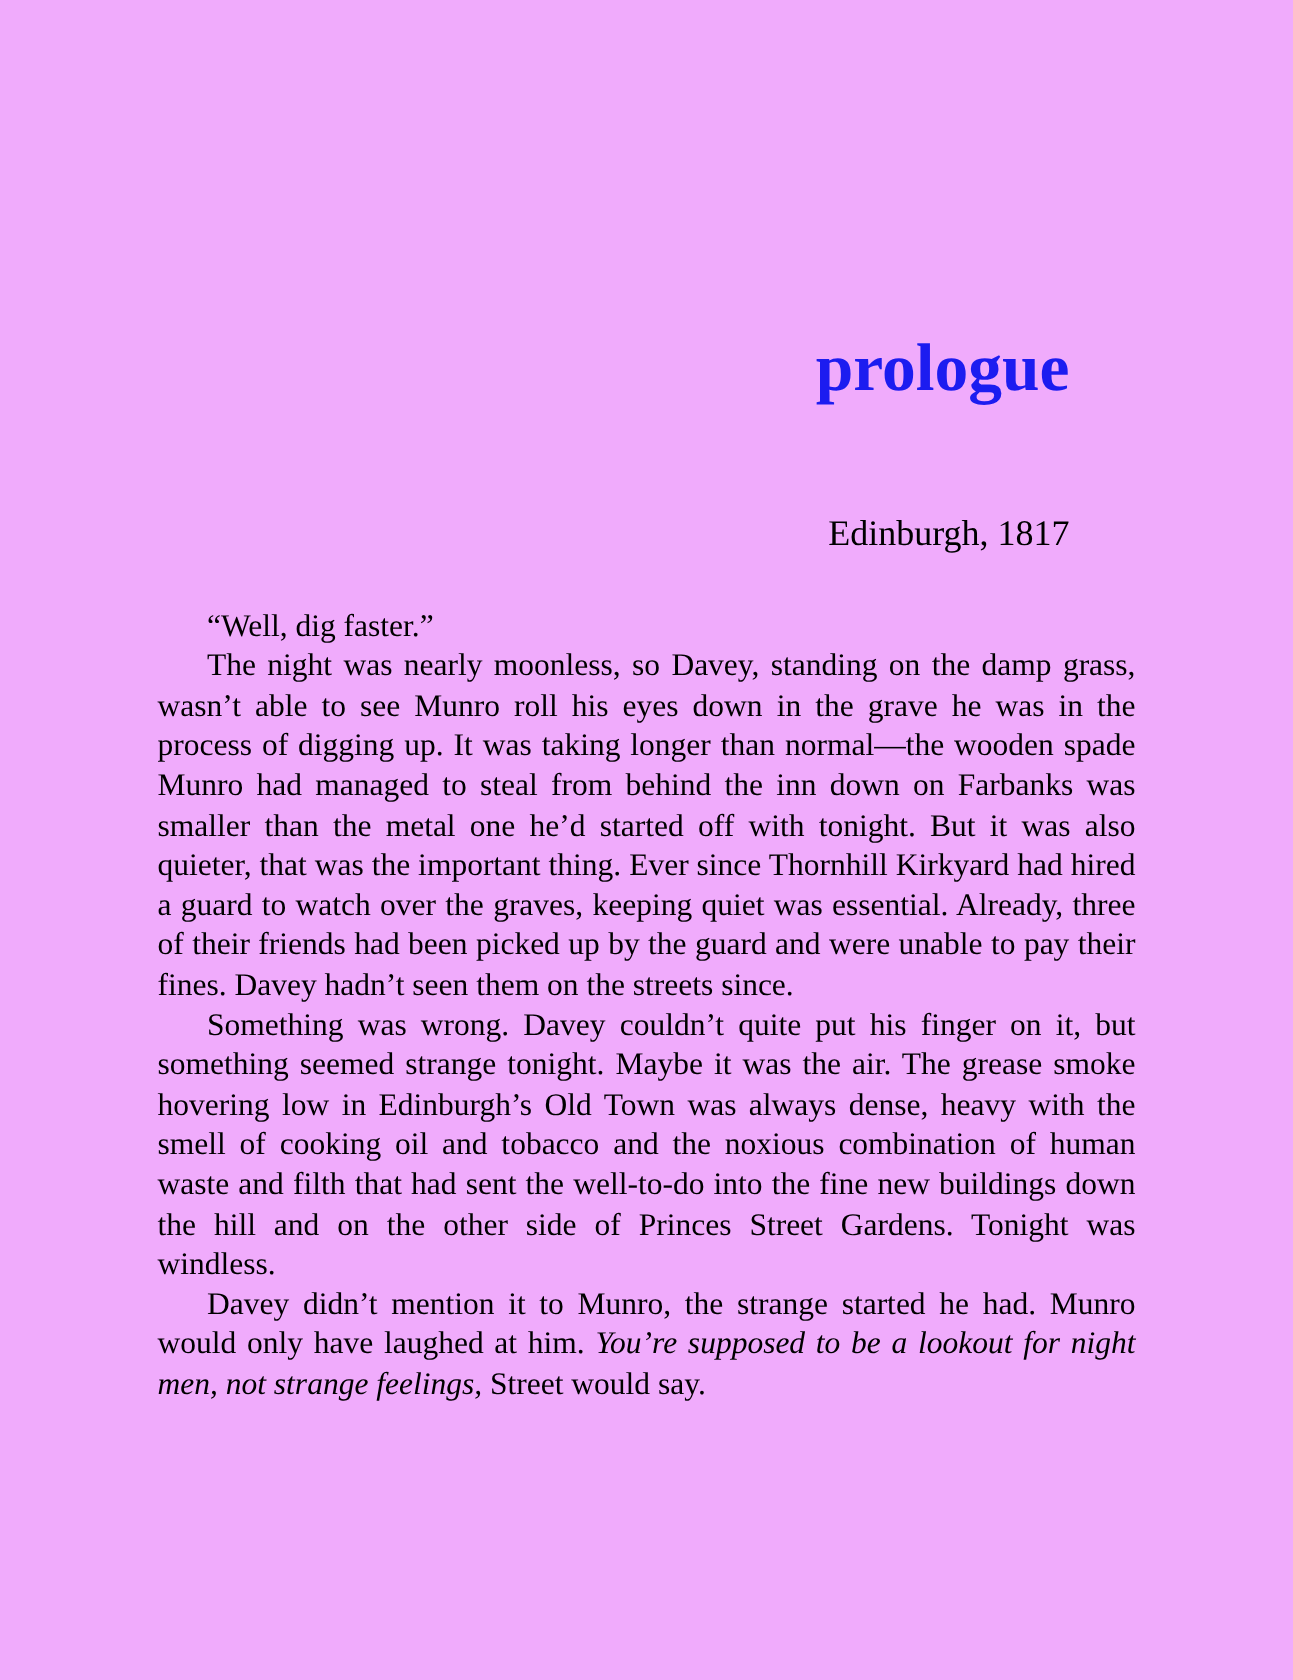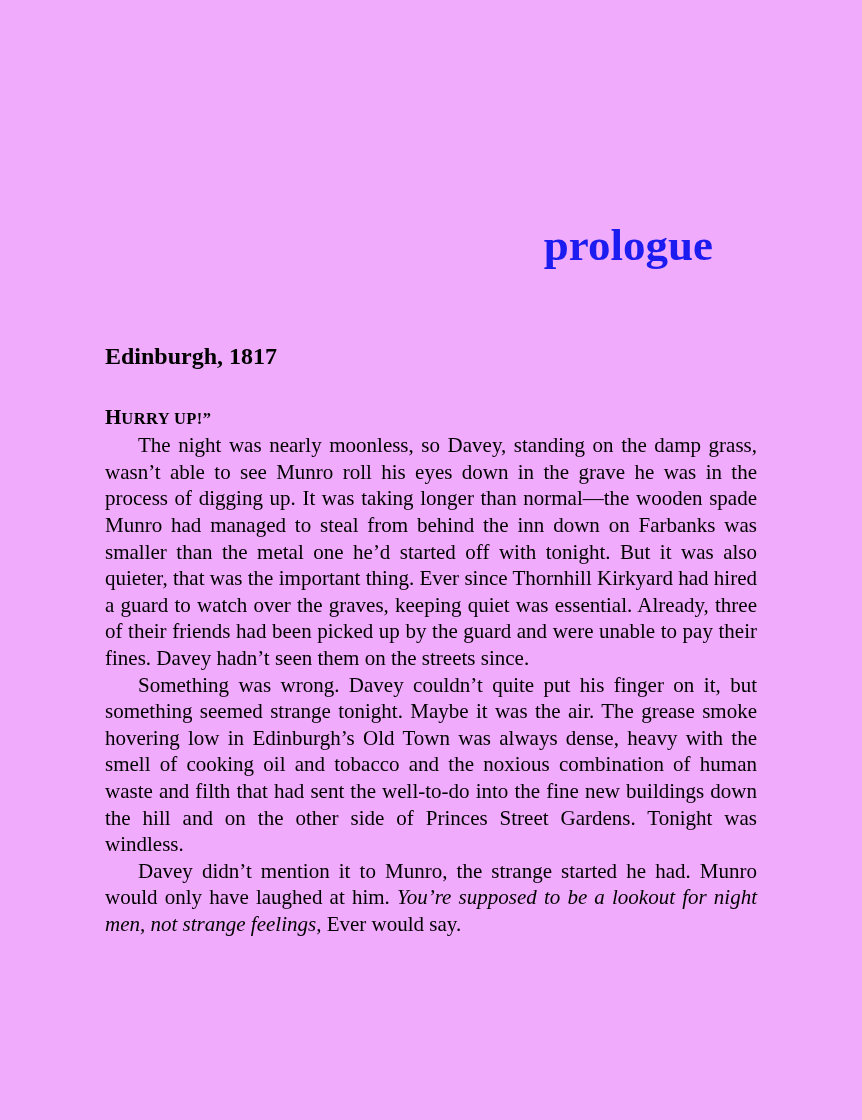--- a/index.html
+++ b/index.html
@@ -24,23 +24,24 @@
     margin: 0;
     padding: 223px 44px 0 0;
     text-align: right;
     font-size: 45px;
     line-height: 1;
     font-weight: bold;
   }
   .chapter-subheading {
     margin: 75px 0 0 0;
     padding-right: 44px;
+    text-align: right;
     font-size: 24px;
     line-height: 1.15;
-    font-weight: bold;
+    font-weight: normal;
   }
   .paragraphs {
     margin-top: 33px;
     font-size: 21px;
     line-height: 26.6px;
     text-align: justify;
   }
   .paragraphs p {
     margin: 0;
     padding: 0;
@@ -61,19 +62,19 @@
   }
 </style>
 </head>
 <body>
 
 <div class="page">
   <div class="content">
     <h1 class="chapter-heading" style="color: rgb(28, 28, 240);">prologue</h1>
     <h2 class="chapter-subheading">Edinburgh, 1817</h2>
     <div class="paragraphs">
-        <p class=""><span class="lead-cap">H</span><span class="small-caps">URRY UP!”</span></p>
+        <p class="indent"><span>“Well, dig faster.”</span></p>
         <p class="indent"><span>The night was nearly moonless, so Davey, standing on the damp grass, wasn’t able to see Munro roll his eyes down in the grave he was in the process of digging up. It was taking longer than normal—the wooden spade Munro had managed to steal from behind the inn down on Farbanks was smaller than the metal one he’d started off with tonight. But it was also quieter, that was the important thing. Ever since Thornhill Kirkyard had hired a guard to watch over the graves, keeping quiet was essential. Already, three of their friends had been picked up by the guard and were unable to pay their fines. Davey hadn’t seen them on the streets since.</span></p>
         <p class="indent"><span>Something was wrong. Davey couldn’t quite put his finger on it, but something seemed strange tonight. Maybe it was the air. The grease smoke hovering low in Edinburgh’s Old Town was always dense, heavy with the smell of cooking oil and tobacco and the noxious combination of human waste and filth that had sent the well-to-do into the fine new buildings down the hill and on the other side of Princes Street Gardens. Tonight was windless.</span></p>
-        <p class="indent"><span>Davey didn’t mention it to Munro, the strange started he had. Munro would only have laughed at him. </span><i>You’re supposed to be a lookout for night men, not strange feelings,</i><span> Ever would say.</span></p>
+        <p class="indent"><span>Davey didn’t mention it to Munro, the strange started he had. Munro would only have laughed at him. </span><i>You’re supposed to be a lookout for night men, not strange feelings,</i><span> Street would say.</span></p>
       </div>
   </div>
 </div>
 
 </body></html>

